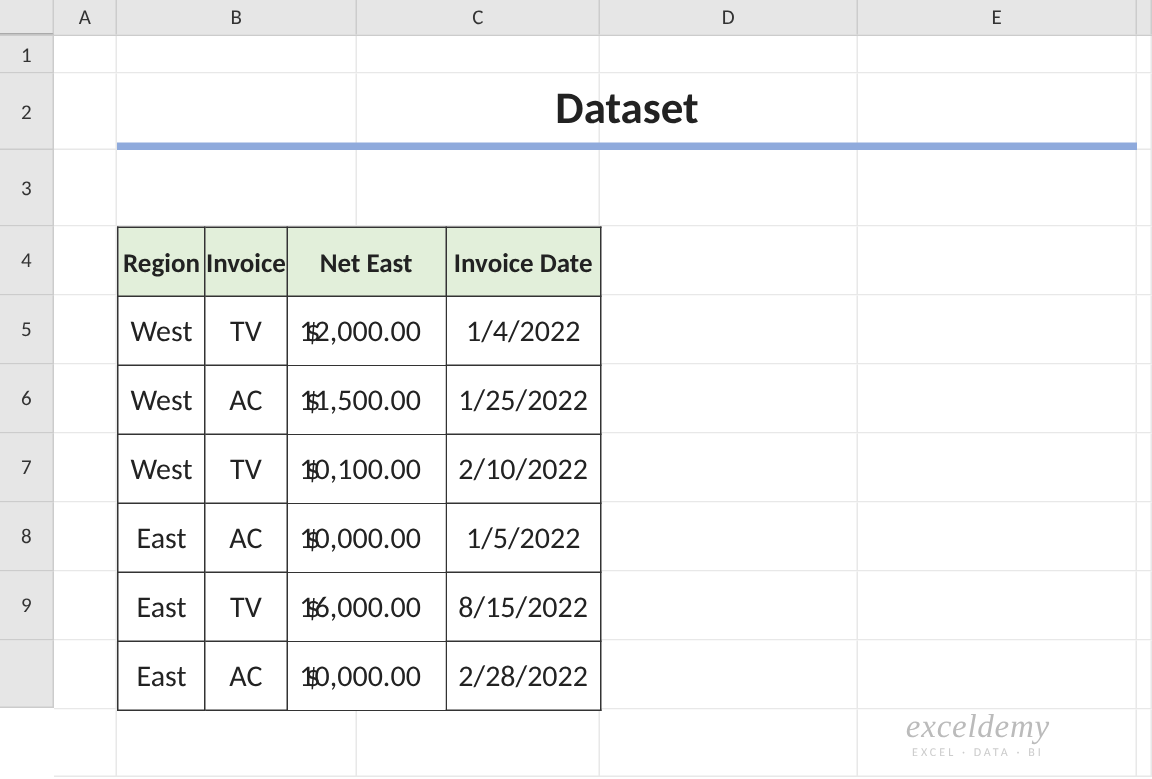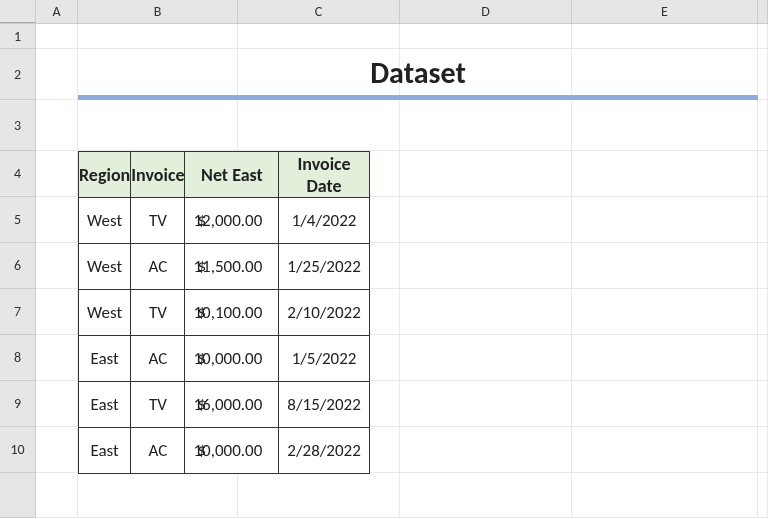--- a/index.html
+++ b/index.html
@@ -108,21 +108,21 @@
       background: #e2efda;
       font-weight: bold;
       font-size: 18px;
       color: #222;
       text-align: center;
       border: 1.5px solid #333;
       padding: 0;
       height: 46px;
     }
     .data-table td {
-      font-size: 17px;
+      font-size: 20px;
       color: #222;
       text-align: center;
       border: 1.5px solid #333;
       padding: 0 8px;
       height: 46px;
       background: #fff;
     }
     .sales-cell {
       text-align: left !important;
       position: relative;
@@ -192,21 +192,20 @@
     <div class="row-headers">
       <div class="row-header row-1">1</div>
       <div class="row-header row-2">2</div>
       <div class="row-header row-3">3</div>
       <div class="row-header row-4">4</div>
       <div class="row-header row-5">5</div>
       <div class="row-header row-6">6</div>
       <div class="row-header row-7">7</div>
       <div class="row-header row-8">8</div>
       <div class="row-header row-9">9</div>
-      <div class="row-header row-10">10</div>
       <div class="row-header row-pad"></div>
     </div>
 
     <div class="grid-area">
       <div class="grid-bg">
         <div class="bg-row row-1">
             <div class="bg-cell col-A"></div>
             <div class="bg-cell col-B"></div>
             <div class="bg-cell col-C"></div>
             <div class="bg-cell col-D"></div>
@@ -359,15 +358,19 @@
               <td class="sales-cell">
                   <span class="dollar">$</span>
                   <span class="amount">10,000.00</span>
                 </td>
               <td>2/28/2022</td>
             </tr>
           </tbody>
         </table>
       </div>
 
+      <div class="watermark">
+        <div class="wm-title">exceldemy</div>
+        <div class="wm-sub">EXCEL · DATA · BI</div>
+      </div>
     </div>
   </div>
 </div>
 
 </body></html>

